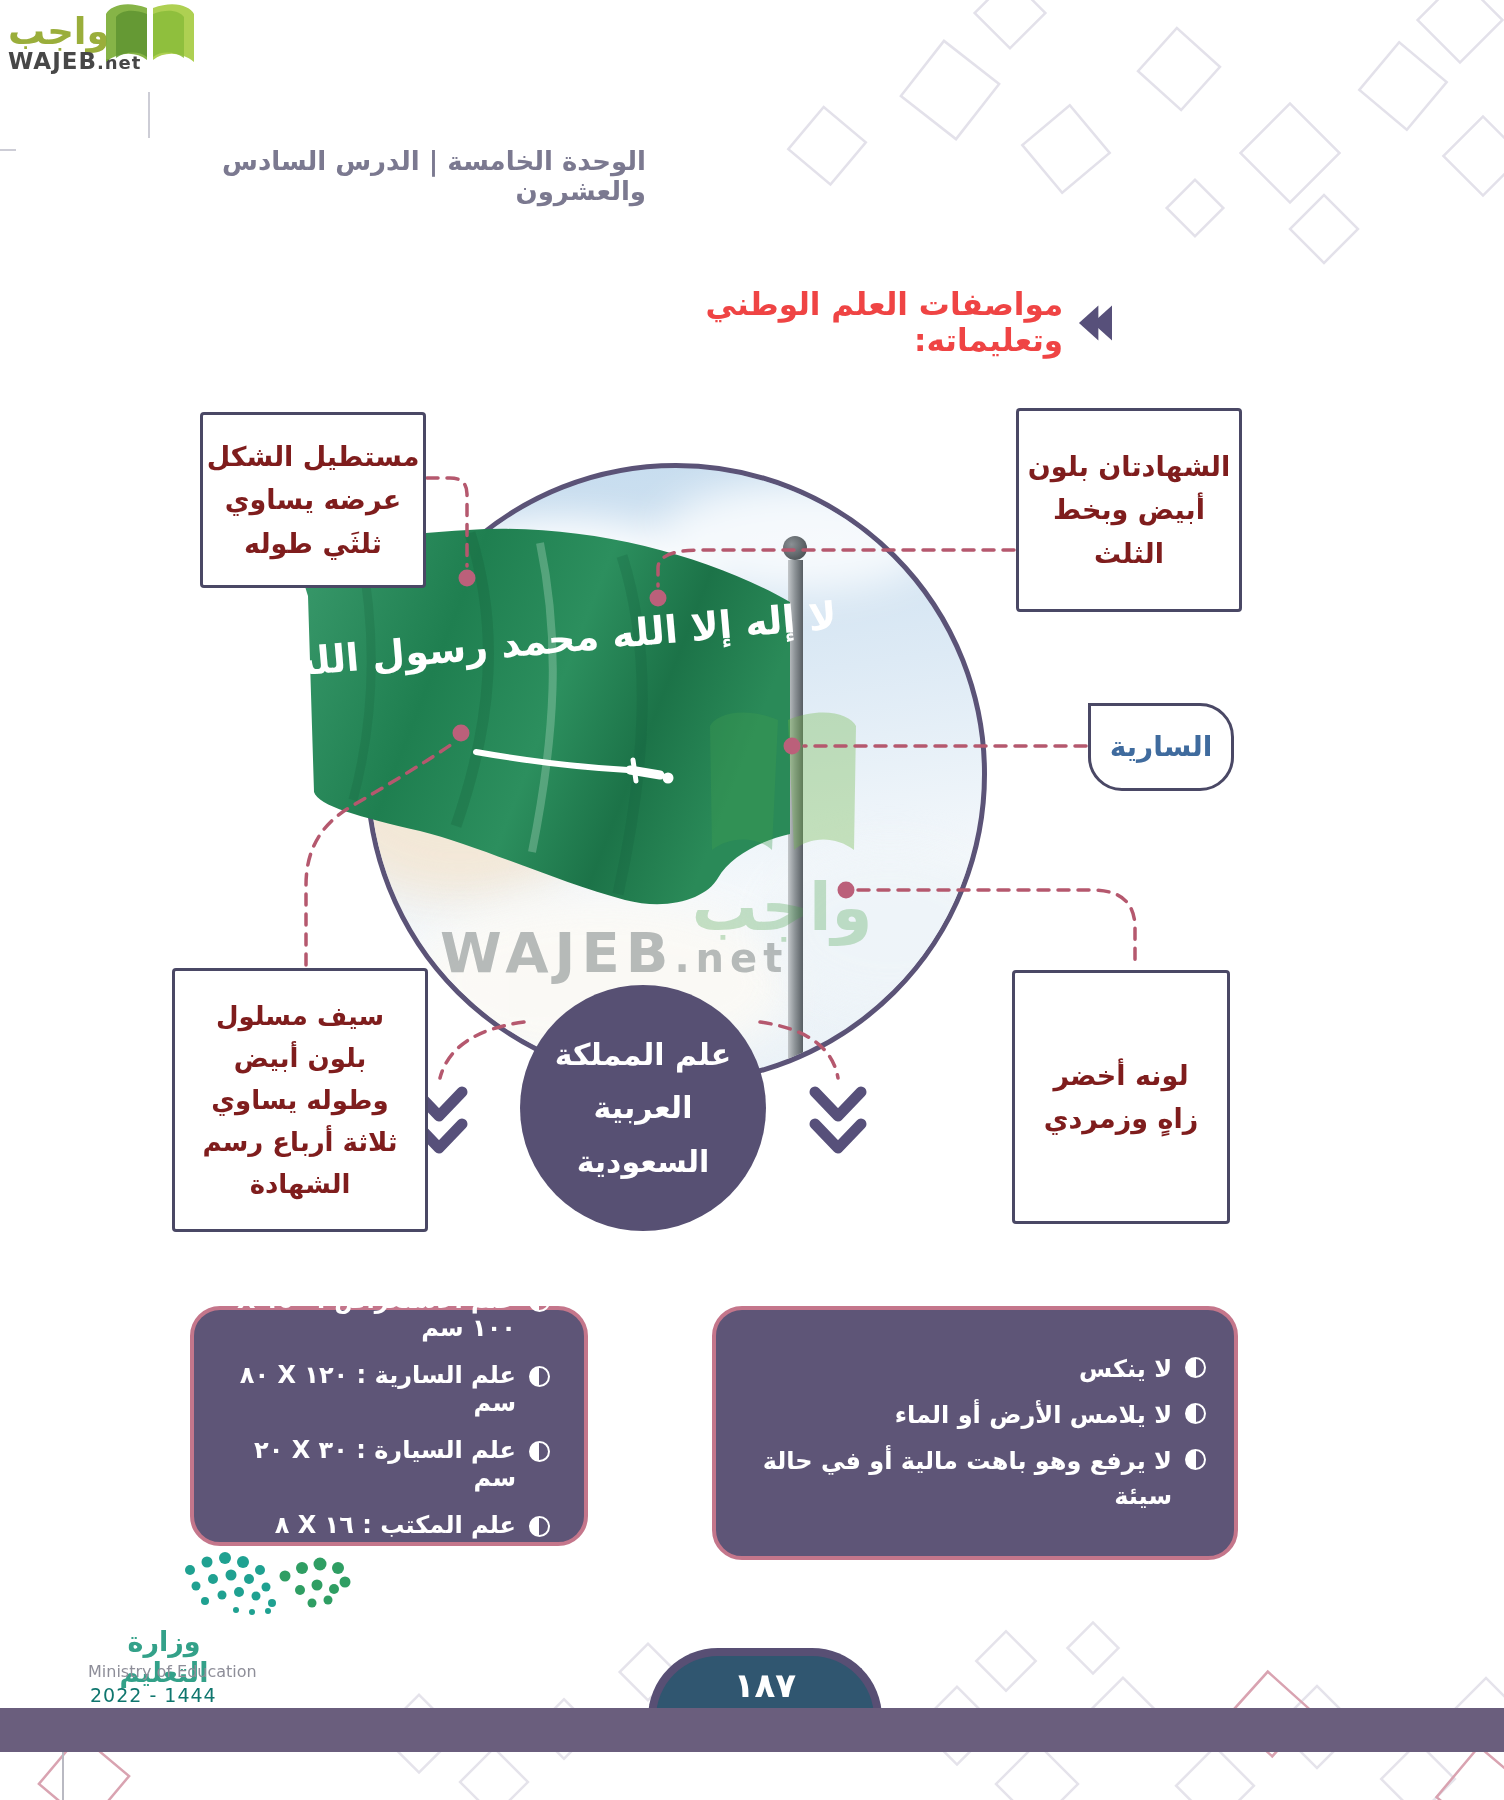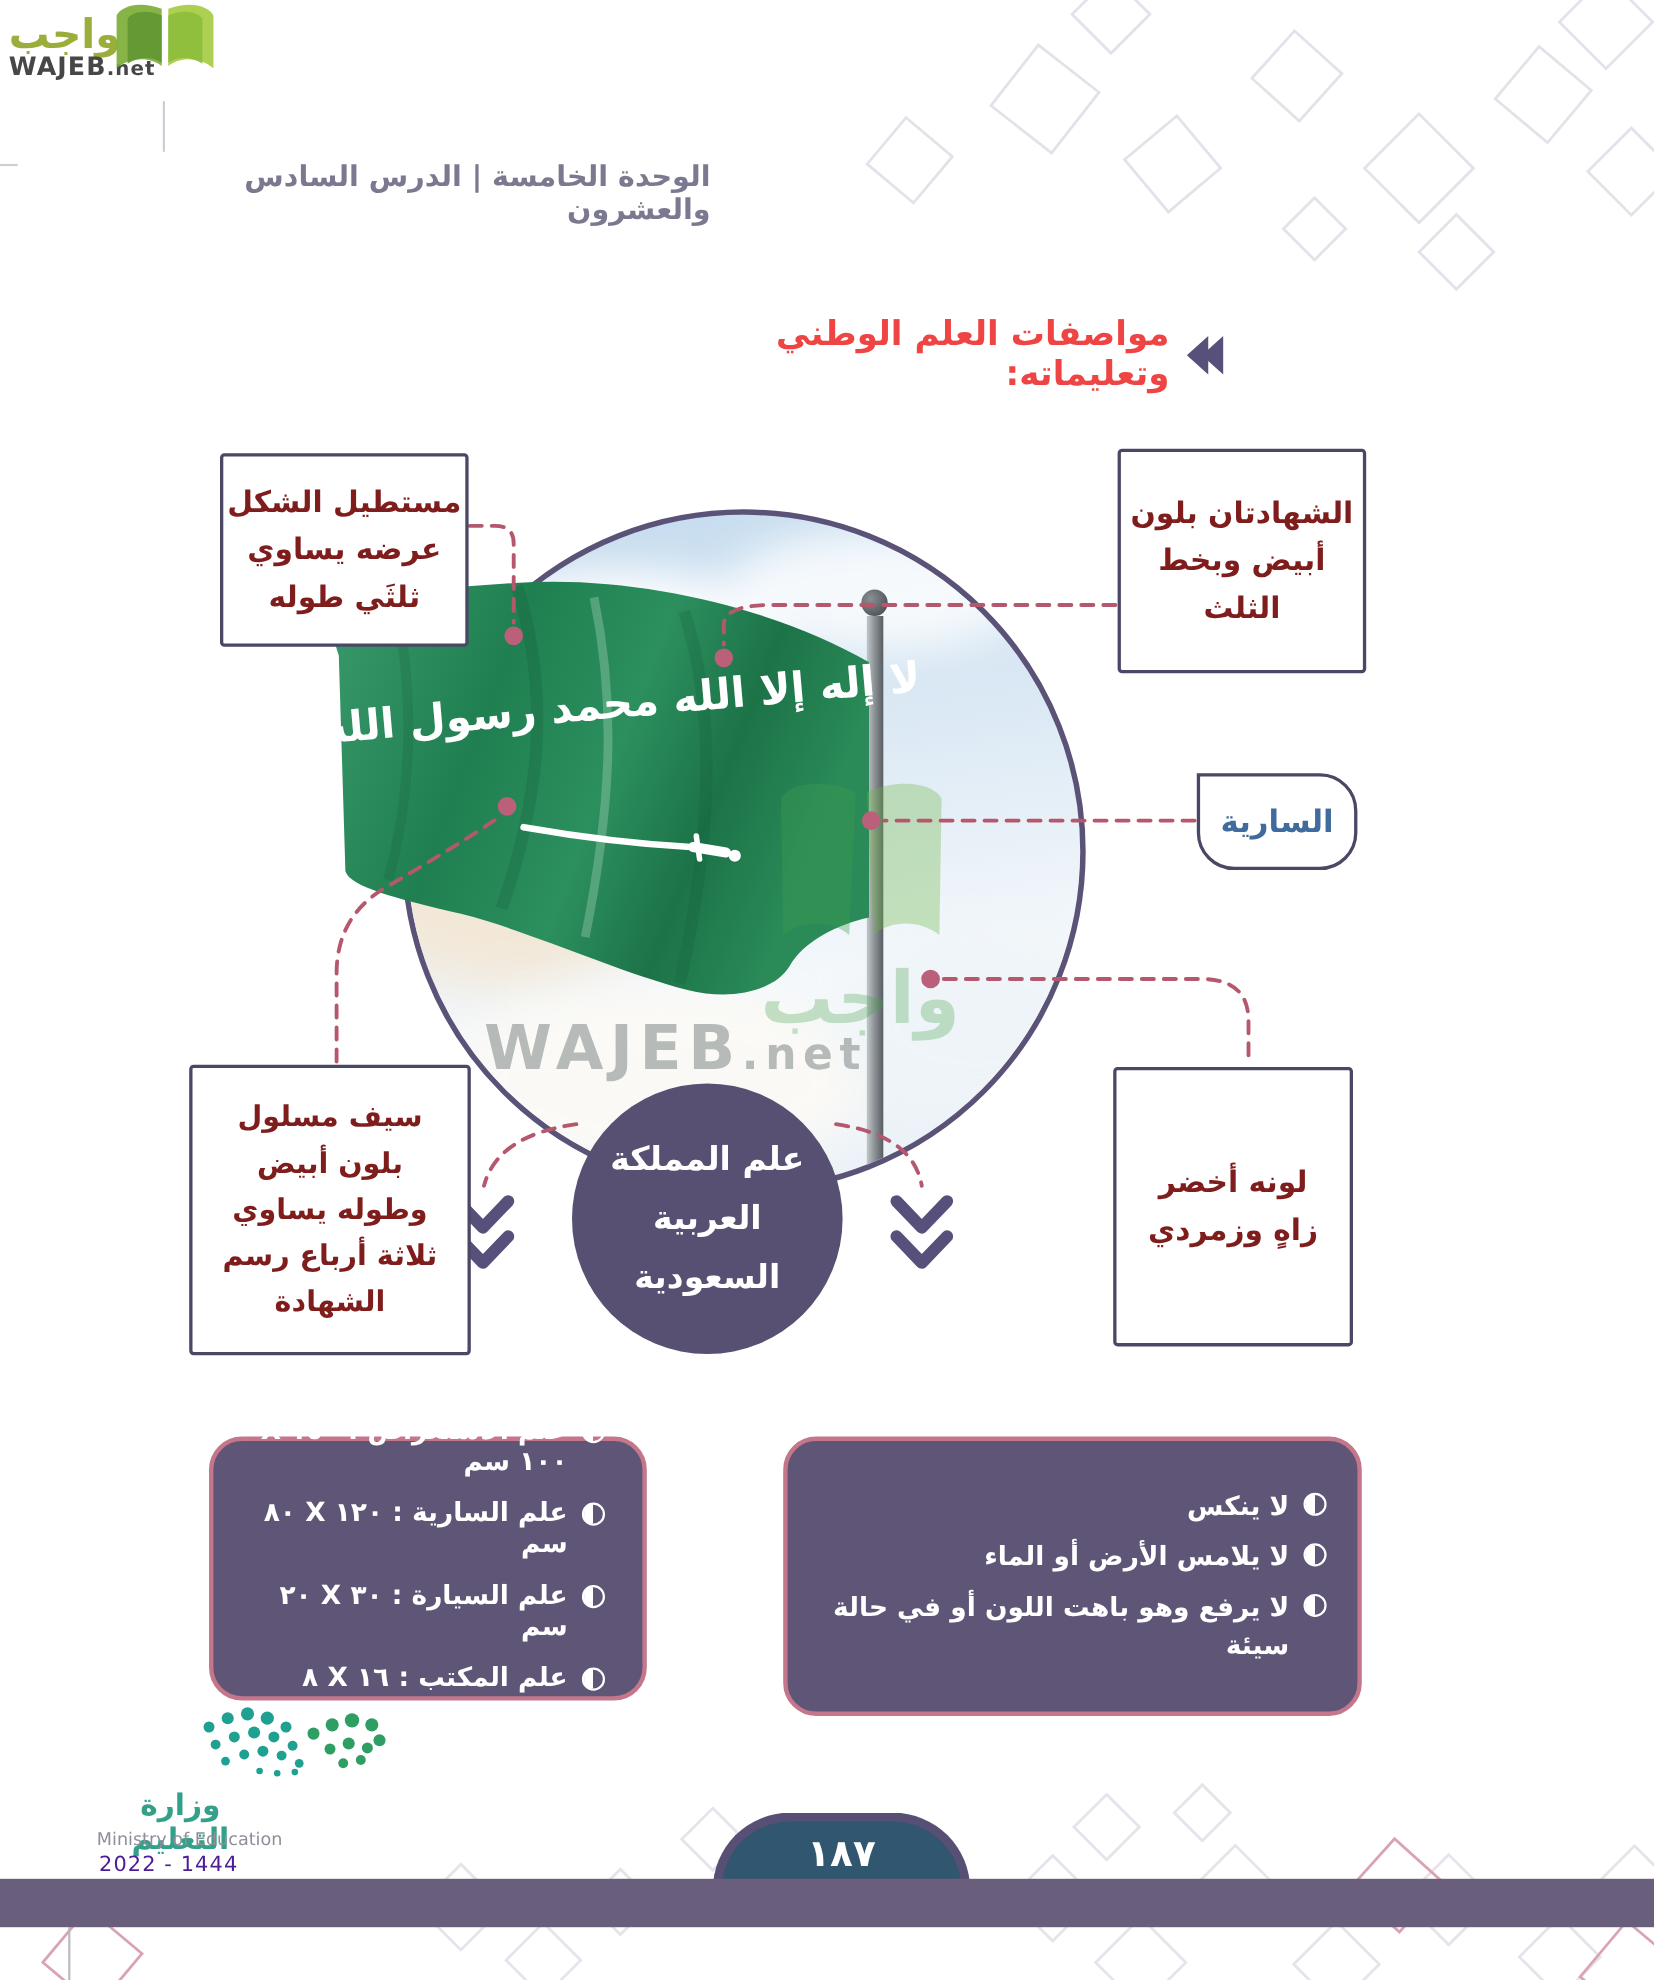--- a/index.html
+++ b/index.html
@@ -47,21 +47,21 @@
   .spec-row{display:flex;align-items:flex-start;gap:13px;}
   .bullet{flex:none;width:17px;height:17px;margin-top:5px;border:2.5px solid #fff;border-radius:50%;
           background:linear-gradient(to right,#fff 0 50%,rgba(255,255,255,0) 50% 100%);box-sizing:content-box;}
   
   .page-dome{left:648px;top:1648px;width:234px;height:70px;background:#305670;border:8px solid #584f74;
              border-bottom:none;border-radius:130px 130px 0 0;box-sizing:border-box;z-index:3;
              display:flex;justify-content:center;color:#fff;font-size:34px;font-weight:bold;padding-top:9px;}
   .footer-bar{left:0;top:1708px;width:1504px;height:44px;background:#6a5e7d;z-index:4;}
   .moe-ar{left:84px;top:1626px;width:160px;text-align:center;direction:rtl;font-size:27px;font-weight:bold;color:#33a189;z-index:3;}
   .moe-en{left:88px;top:1662px;font-size:16px;color:#8e8e99;z-index:3;}
-  .moe-years{left:90px;top:1684px;font-size:19px;color:#4c1d95;letter-spacing:1px;z-index:3;}
+  .moe-years{left:90px;top:1684px;font-size:19px;color:#0f766e;letter-spacing:1px;z-index:3;}
   .edge-line-v{left:62px;top:1752px;width:2px;height:48px;background:#b9b9c2;z-index:3;}
   .reg-h{left:0;top:149px;width:16px;height:2px;background:#cdcdd6;}
   .reg-v{left:148px;top:92px;width:2px;height:46px;background:#cdcdd6;}
 </style>
 </head>
 <body>
 
 <div class="page">
 
   <div class="abs reg-h"></div>
@@ -283,21 +283,21 @@
     <div class="spec-row">
         <span class="bullet"></span>
         <span>لا ينكس</span>
       </div>
     <div class="spec-row">
         <span class="bullet"></span>
         <span>لا يلامس الأرض أو الماء</span>
       </div>
     <div class="spec-row">
         <span class="bullet"></span>
-        <span>لا يرفع وهو باهت اللون أو في حالة سيئة</span>
+        <span>لا يرفع وهو باهت مالية أو في حالة سيئة</span>
       </div>
   </div>
 
   <div class="abs moe-ar">وزارة التعليم</div>
   <div class="abs moe-en">Ministry of Education</div>
   <div class="abs moe-years">2022 - 1444</div>
 
   <div class="abs page-dome">
     <span>١٨٧</span>
   </div>

